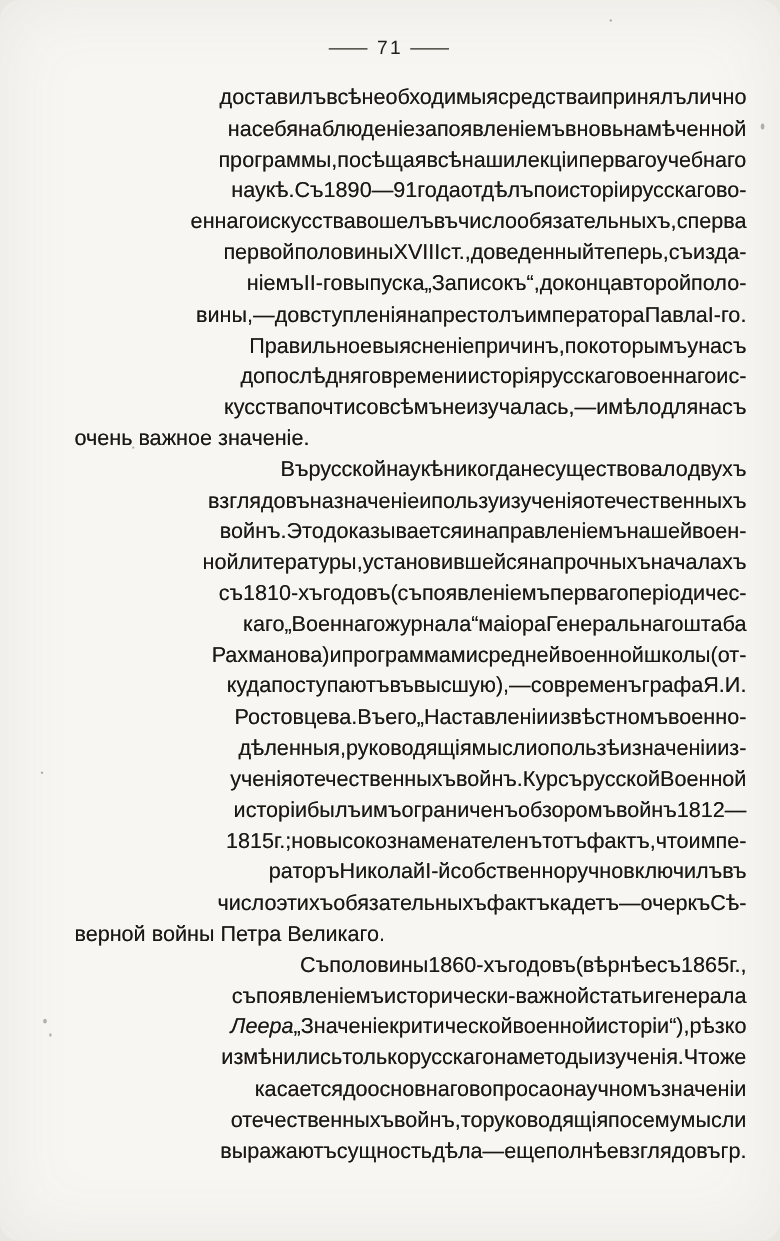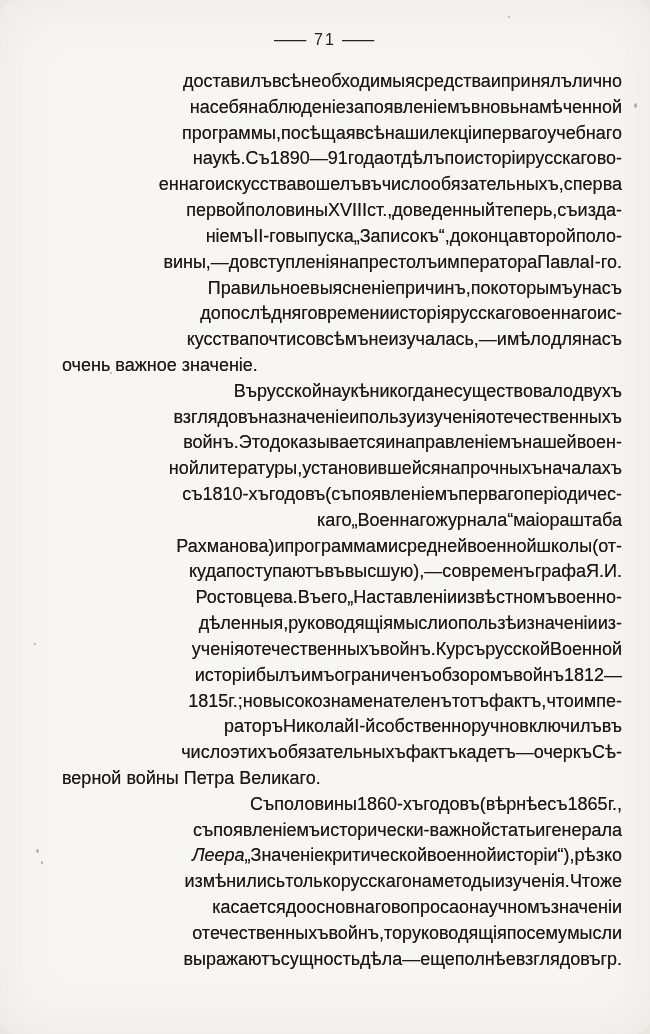--- a/index.html
+++ b/index.html
@@ -236,20 +236,21 @@
           <span class="w">(съ</span>
           <span class="w">появленіемъ</span>
           <span class="w">перваго</span>
           <span class="w">періодичес-</span>
         </div>
         <div class="line just">
           <span class="w">каго</span>
           <span class="w">„Военнаго</span>
           <span class="w">журнала“</span>
           <span class="w">маіора</span>
+          <span class="w">Генеральнаго</span>
           <span class="w">штаба</span>
         </div>
         <div class="line just">
           <span class="w">Рахманова)</span>
           <span class="w">и</span>
           <span class="w">программами</span>
           <span class="w">средней</span>
           <span class="w">военной</span>
           <span class="w">школы</span>
           <span class="w">(от-</span>

